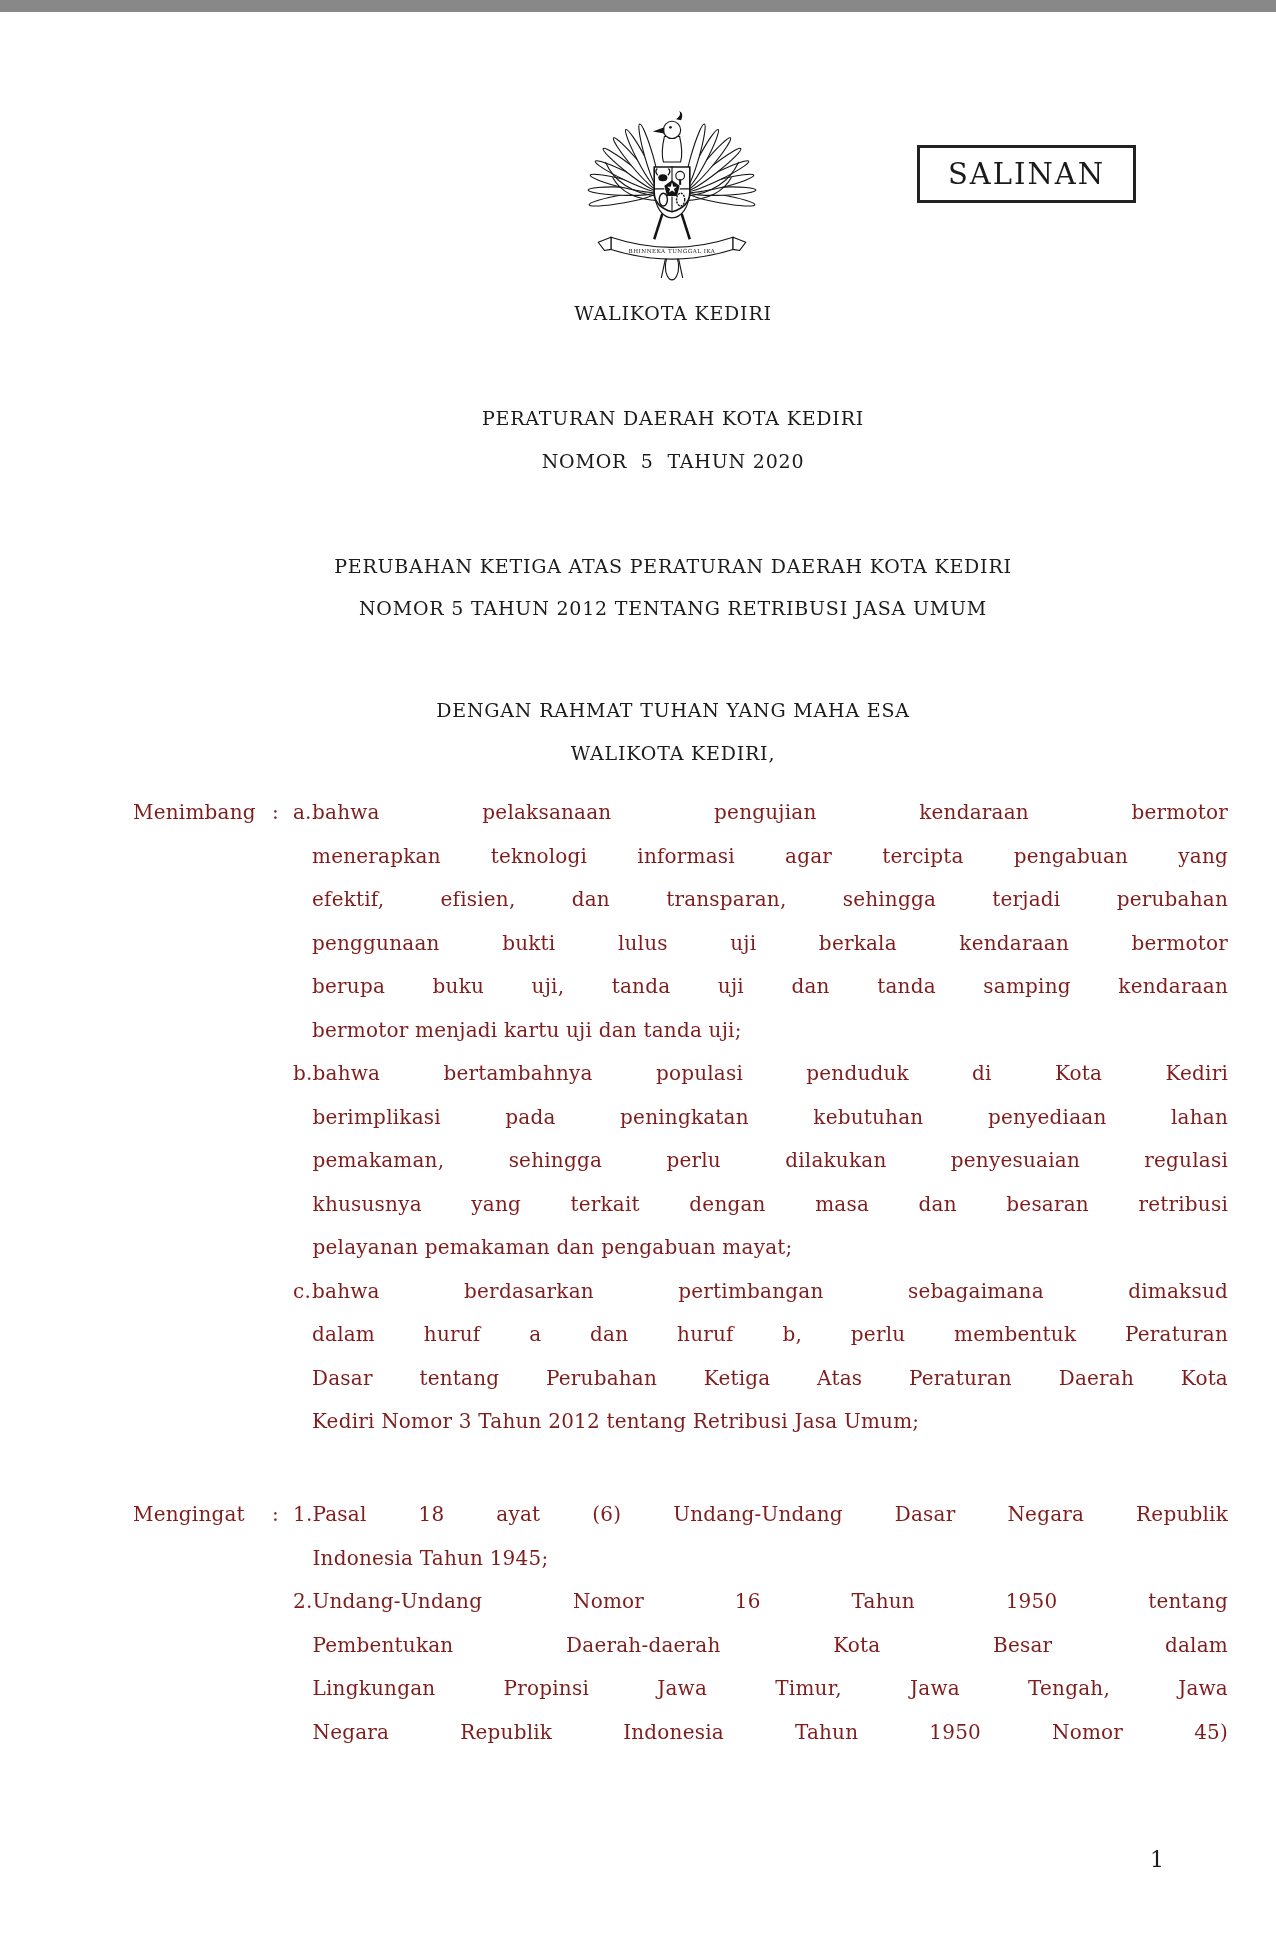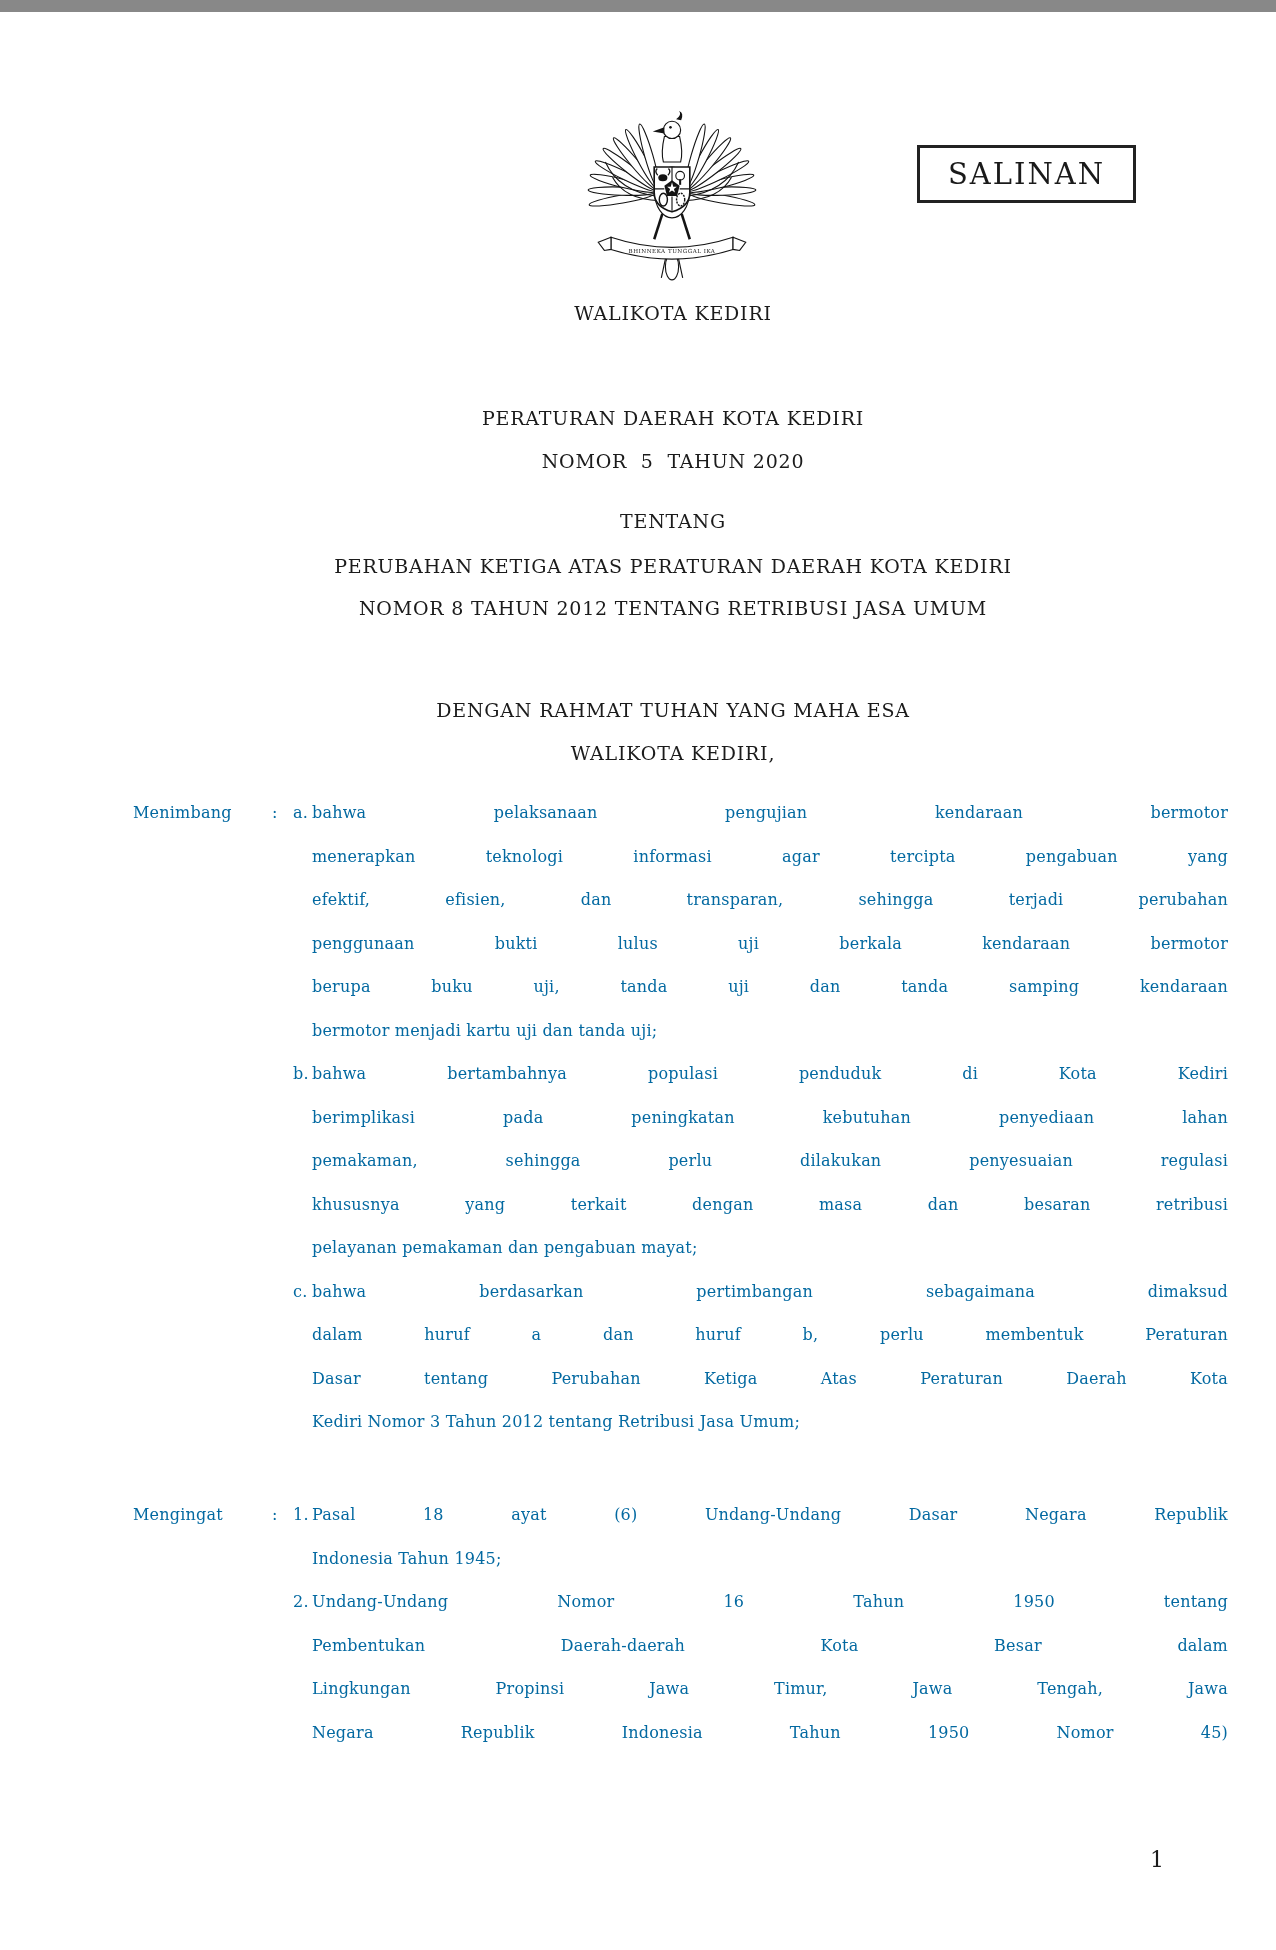--- a/index.html
+++ b/index.html
@@ -34,21 +34,21 @@
   .h.regtype{top:391px;}
   .h.regnum{top:434px;}
   .h.about{top:494px;}
   .h.subj1{top:539px;}
   .h.subj2{top:581px;}
   .h.invocation{top:683px;}
   .h.authority{top:726px;}
   
   .hang{
     position:absolute;left:133px;width:1095px;
-    font-size:16px;line-height:43.5px;letter-spacing:0.2px;color:#0369a1;
+    font-size:20px;line-height:43.5px;letter-spacing:0.2px;color:#7f1d1d;
   }
   #menimbang{top:779px;}
   #mengingat{top:1481px;}
   .hlabel{position:absolute;left:0;top:0;}
   .hcolon{position:absolute;left:139px;top:0;}
   .hitems{margin-left:160px;}
   .item-row{display:flex;align-items:flex-start;}
   .marker{flex:0 0 19px;white-space:nowrap;}
   .lines{flex:1 1 auto;min-width:0;}
   .bline{text-align:justify;text-align-last:left;}
@@ -159,23 +159,22 @@
     <text x="175" y="289" text-anchor="middle" font-size="11" letter-spacing="1" fill="#141414" font-family="DejaVu Serif, Liberation Serif, serif">BHINNEKA TUNGGAL IKA</text>
   </svg>
 
   <div class="stamp-box">
     <span>SALINAN</span>
   </div>
 
   <div class="h office">WALIKOTA KEDIRI</div>
   <div class="h regtype">PERATURAN DAERAH KOTA KEDIRI</div>
   <div class="h regnum">NOMOR  5  TAHUN 2020</div>
-  <div class="h about">TENTANG</div>
   <div class="h subj1">PERUBAHAN KETIGA ATAS PERATURAN DAERAH KOTA KEDIRI</div>
-  <div class="h subj2">NOMOR 8 TAHUN 2012 TENTANG RETRIBUSI JASA UMUM</div>
+  <div class="h subj2">NOMOR 5 TAHUN 2012 TENTANG RETRIBUSI JASA UMUM</div>
   <div class="h invocation">DENGAN RAHMAT TUHAN YANG MAHA ESA</div>
   <div class="h authority">WALIKOTA KEDIRI,</div>
 
   <section class="hang" id="menimbang">
     <span class="hlabel">Menimbang</span>
     <span class="hcolon">:</span>
     <div class="hitems">
         <div class="item-row">
           <div class="marker">a.</div>
           <div class="lines">

